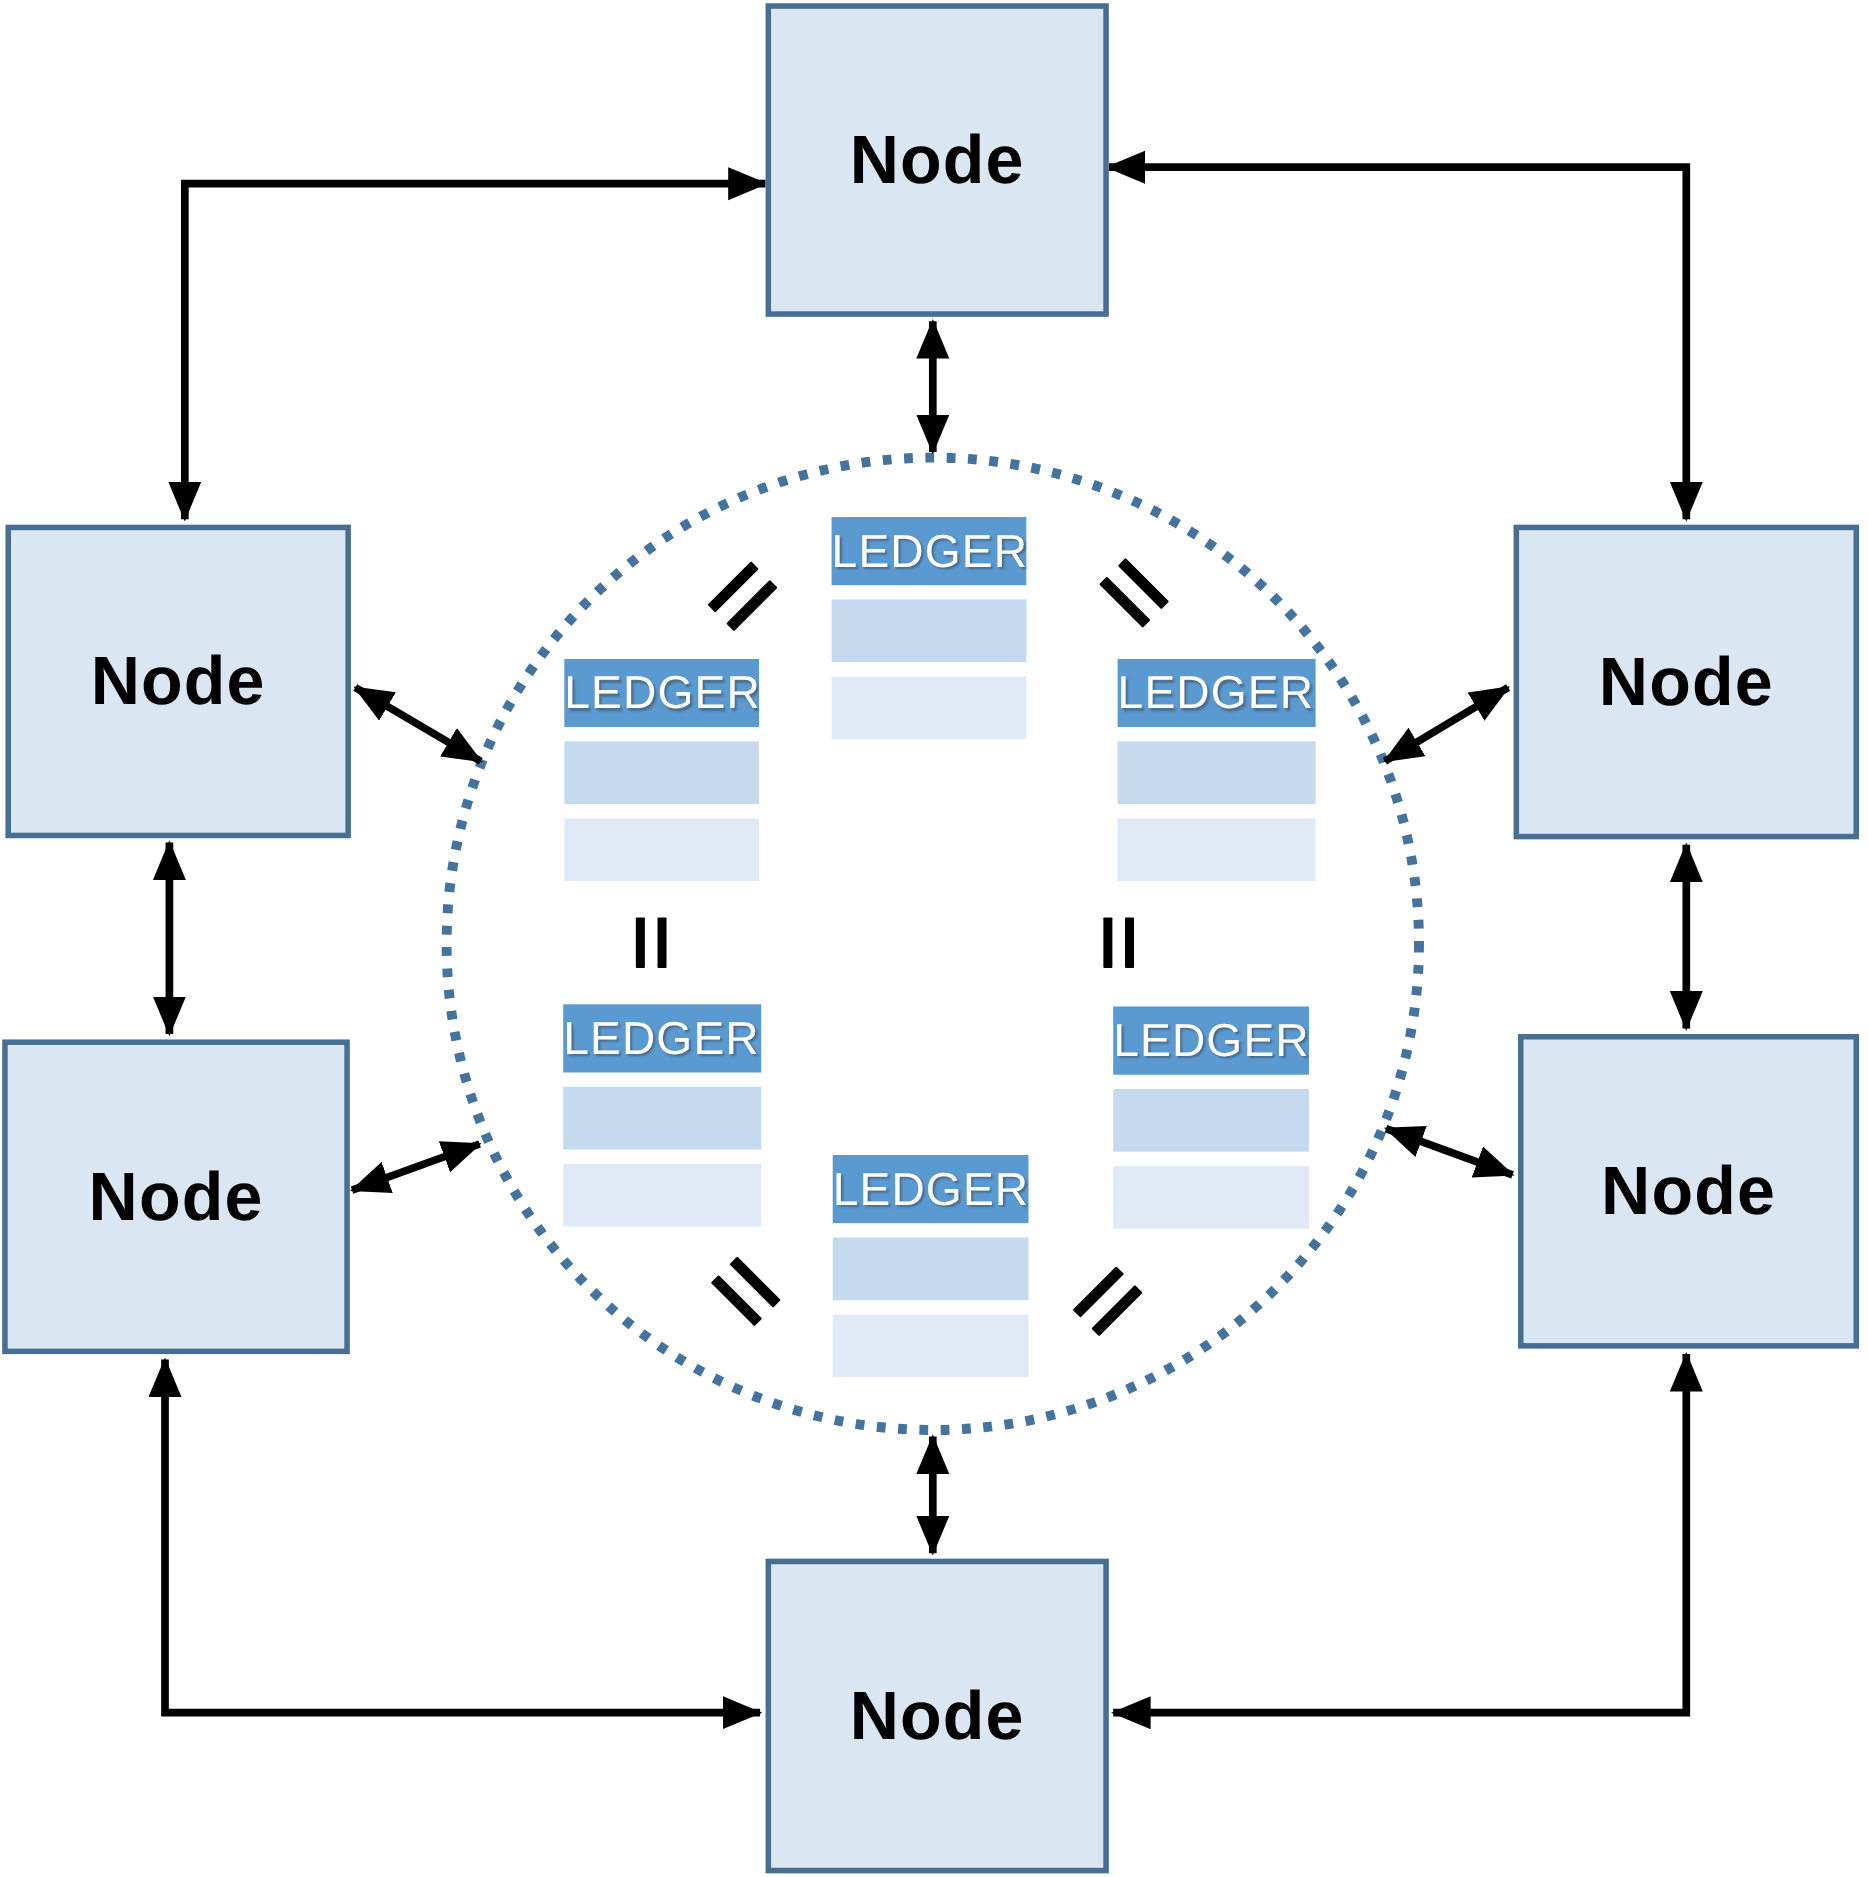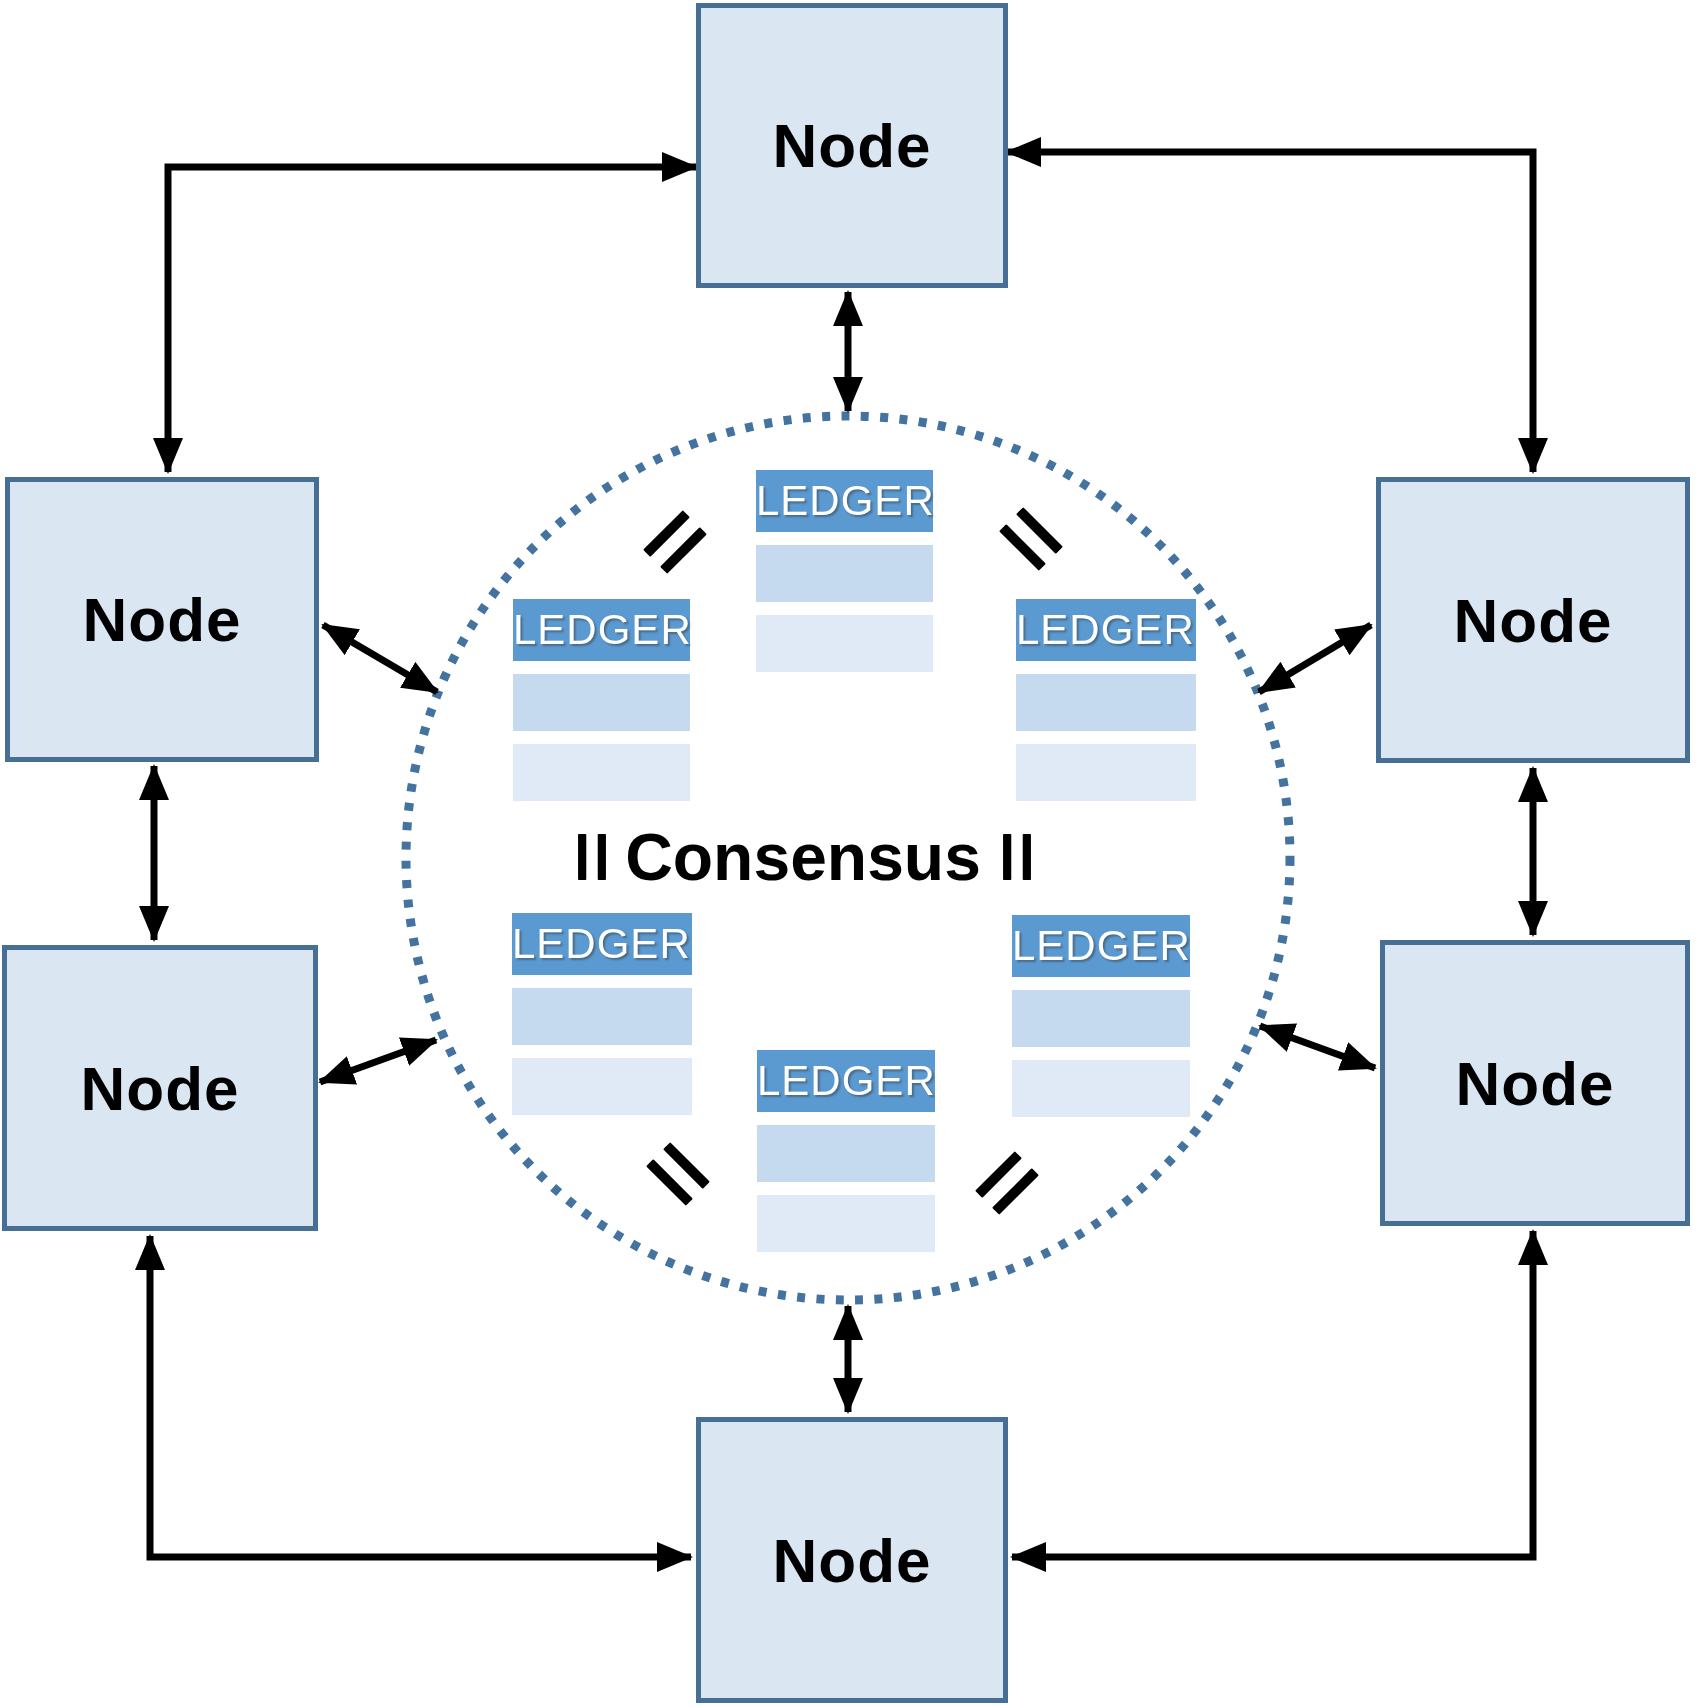--- a/index.html
+++ b/index.html
@@ -194,15 +194,14 @@
   </div>
   <div class="eq" id="eq-bottom-left">
     <div class="bar"></div>
     <div class="bar"></div>
   </div>
   <div class="eq" id="eq-bottom-right">
     <div class="bar"></div>
     <div class="bar"></div>
   </div>
 
-  <div class="consensus">Consensus</div>
 
 </div>
 
 </body></html>

